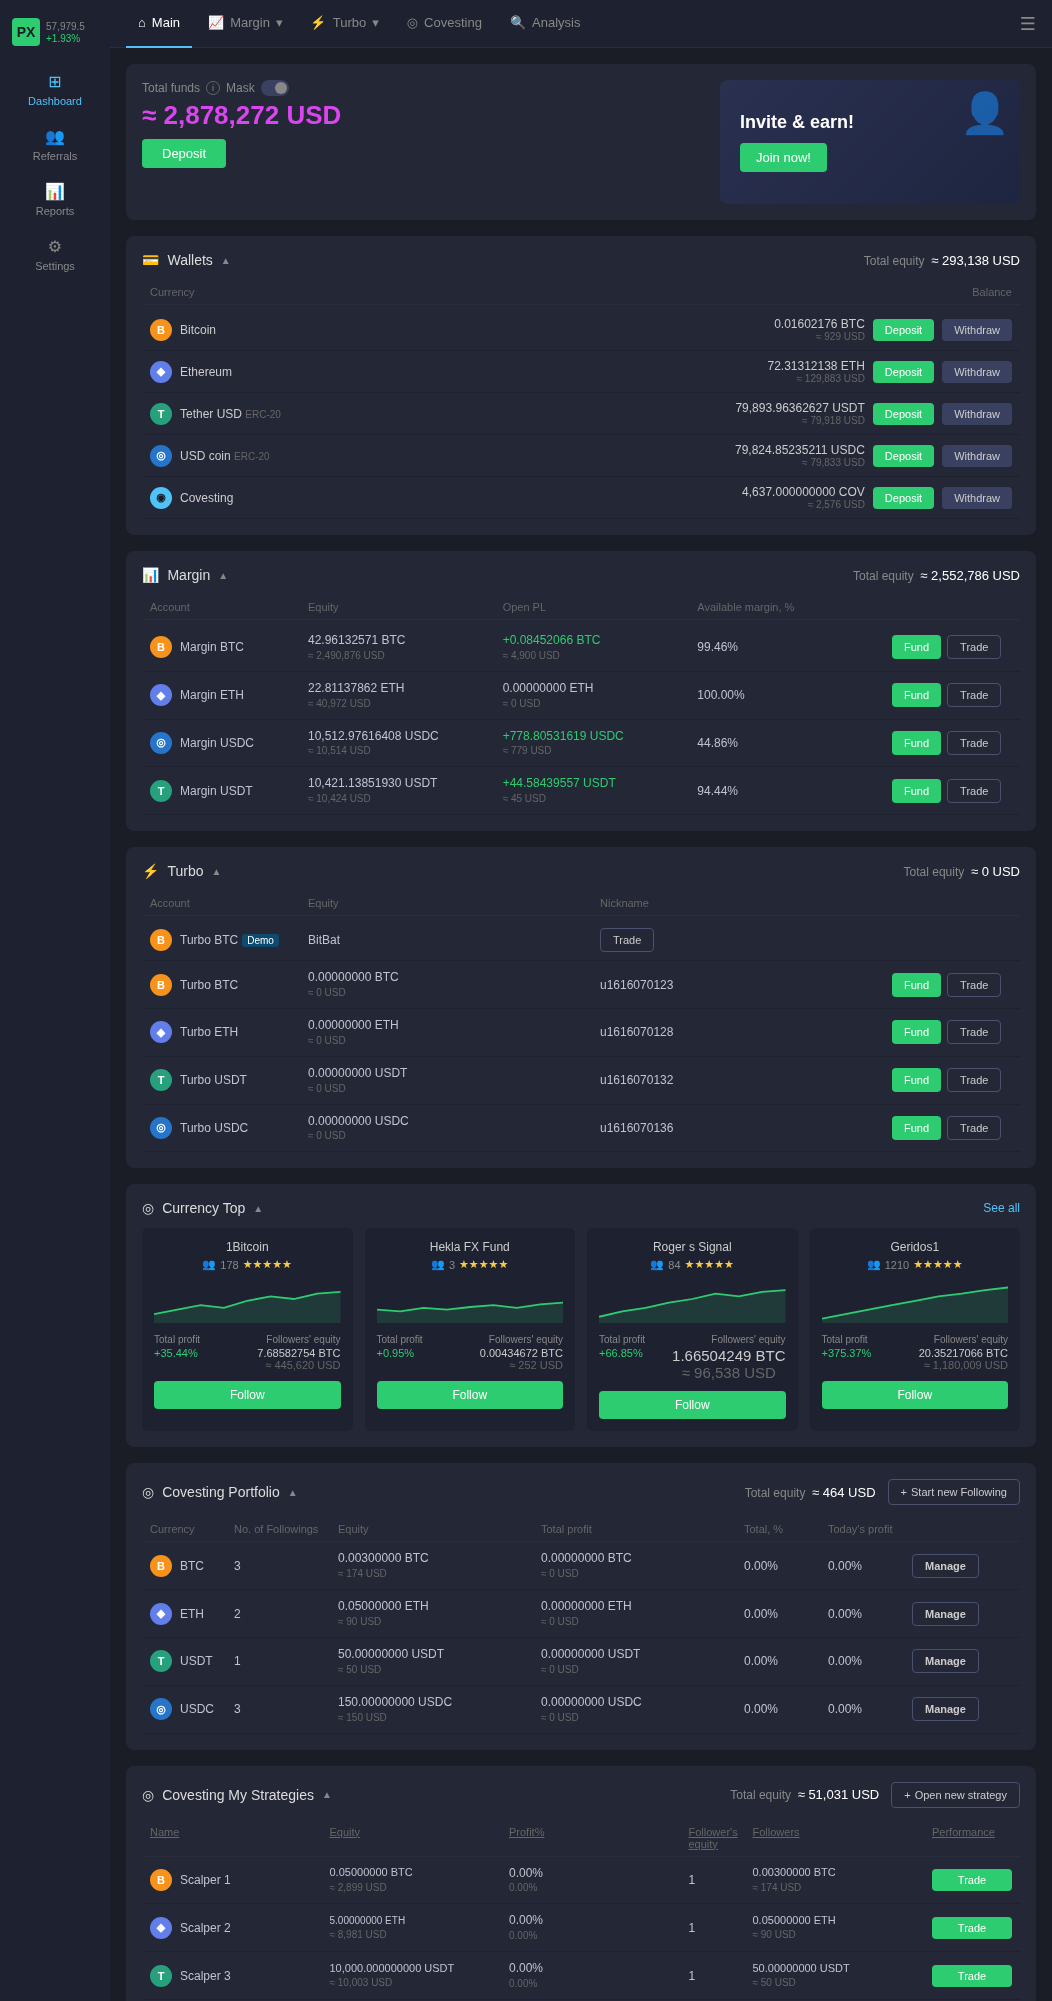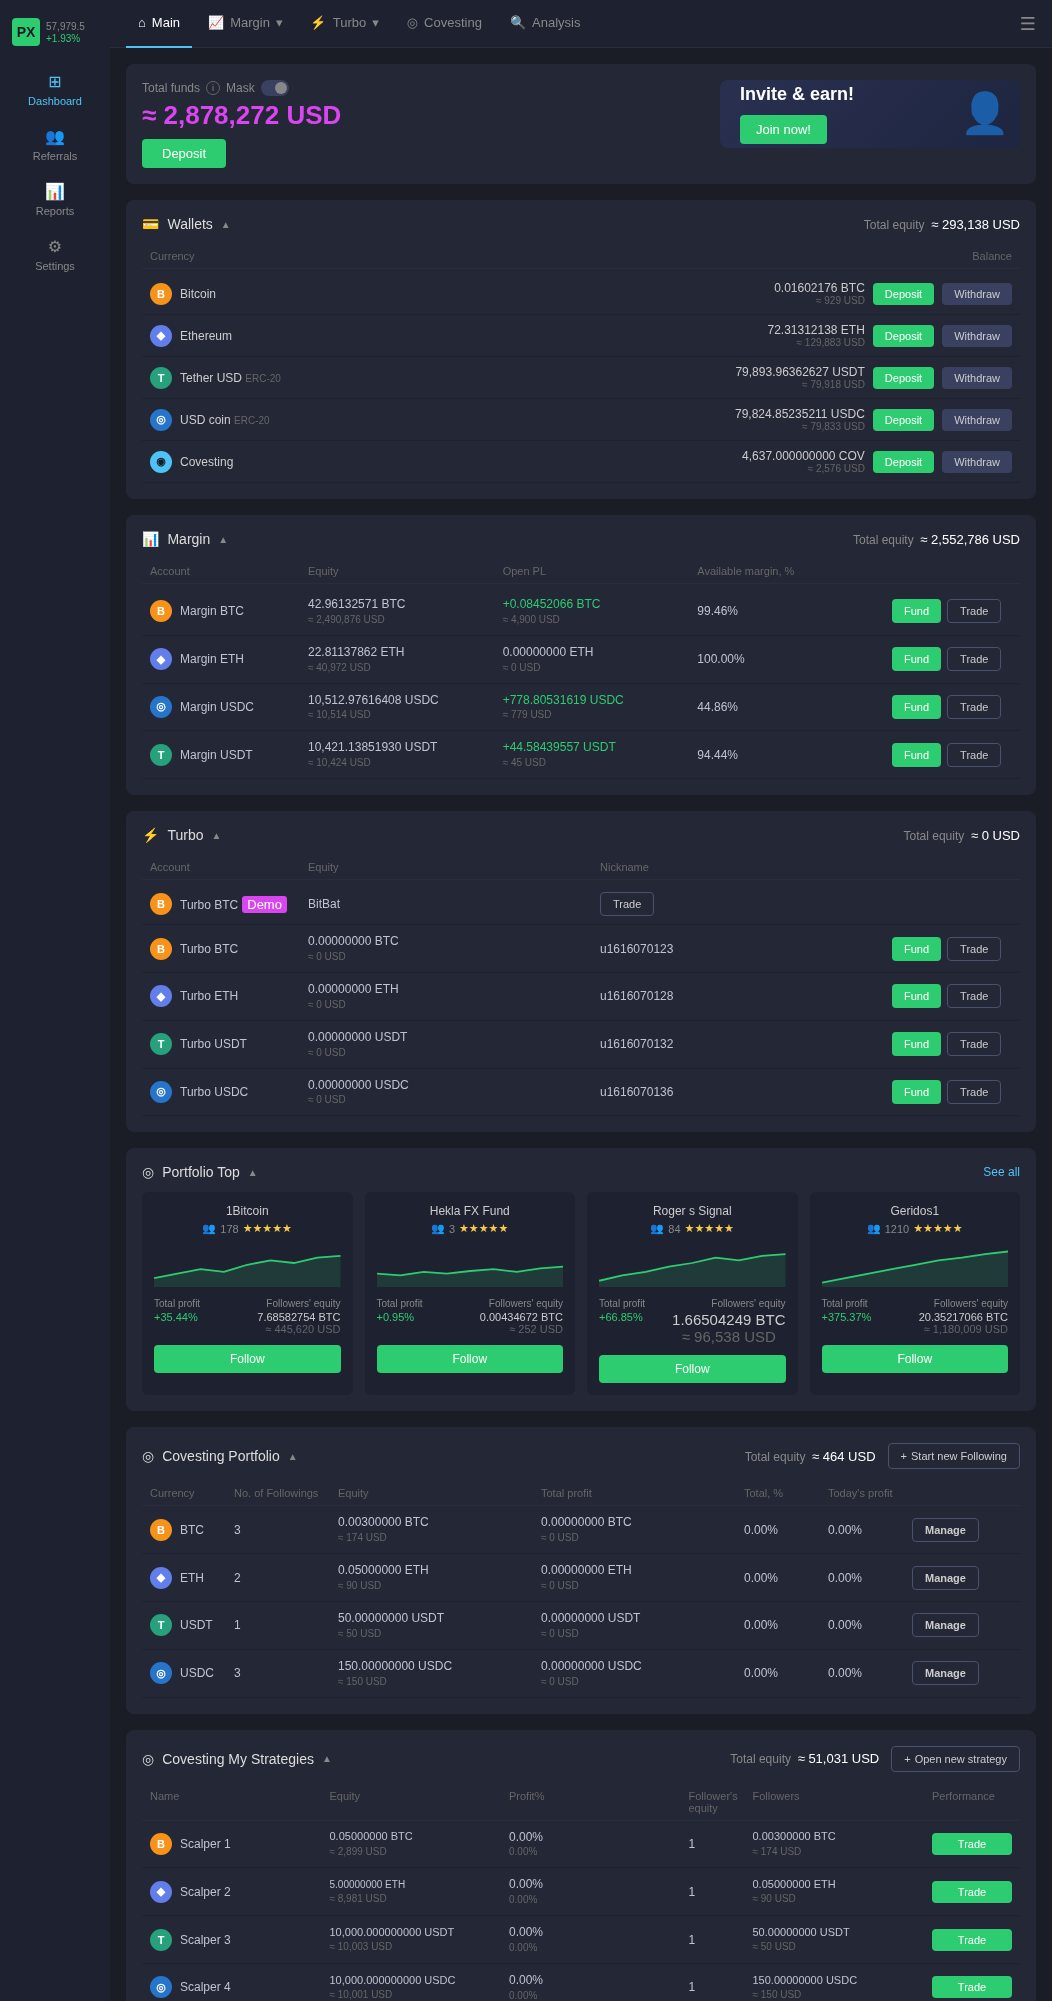--- a/index.html
+++ b/index.html
@@ -164,21 +164,21 @@
       height: 12px;
       background: #888;
       border-radius: 50%;
       position: absolute;
       top: 2px;
       right: 2px;
     }
     .invite-card {
       background: linear-gradient(135deg, #2a3050, #1e2540);
       border-radius: 8px;
-      padding: 4px 20px;
+      padding: 32px 20px;
       display: flex;
       align-items: center;
       justify-content: space-between;
       min-width: 300px;
       max-width: 320px;
       margin-left: 28px;
       position: relative;
       overflow: hidden;
     }
     .invite-title {
@@ -295,23 +295,23 @@
     .turbo-grid { grid-template-columns: 150px 1fr 1fr 120px; gap: 8px; }
     .turbo-row {
       display: grid;
       grid-template-columns: 150px 1fr 1fr 120px;
       gap: 8px;
       padding: 8px;
       align-items: center;
       border-bottom: 1px solid #1e2130;
     }
     .demo-badge {
-      background: #d946ef;
+      background: #0c4a6e;
       color: #fff;
-      font-size: 13px;
+      font-size: 10px;
       padding: 1px 5px;
       border-radius: 3px;
       margin-left: 4px;
     }
     .covesting-top-header {
       display: flex;
       align-items: center;
       justify-content: space-between;
       margin-bottom: 12px;
     }
@@ -818,21 +818,21 @@
       <button class="trade-btn">Trade</button>
     </div>
   </div>
         </div>
     </div>
 
     <div class="section-card">
       <div class="covesting-top-header">
         <div class="section-title">
           <span>◎</span>
-          <span>Portfolio Top</span>
+          <span>Currency Top</span>
           <span class="chevron">▲</span>
         </div>
         <span class="see-all">See all</span>
       </div>
       <div class="covesting-cards" id="covesting-cards">
           <div class="cov-card">
     <div class="cov-card-title">1Bitcoin</div>
     <div class="cov-card-followers">
       <span>👥</span>
       <span>178</span>
@@ -1040,21 +1040,21 @@
           <div class="section-equity">
             <span>Total equity</span>&nbsp;
             <span class="equity-value">≈ 51,031 USD</span>
           </div>
           <button class="open-strategy-btn">
             <span>+</span>
             <span>Open new strategy</span>
           </button>
         </div>
       </div>
-      <div style="display:grid;grid-template-columns:1fr 1fr 1fr 60px 1fr 80px;gap:4px;padding:6px 8px;color:#666;font-size:11px;border-bottom:1px solid #2a2d3a;">
+      <div style="display:grid;grid-template-columns:1fr 1fr 1fr 60px 1fr 80px;gap:4px;padding:6px 8px;color:#666;font-size:11px;border-bottom:1px solid #2a2d3a;text-decoration:underline;">
         <span>Name</span>
         <span>Equity</span>
         <span>Profit%</span>
         <span>Follower's equity</span>
         <span>Followers</span>
         <span>Performance</span>
       </div>
       <div id="strategies-rows">
           <div class="strategy-row">
     <div class="wallet-currency">

